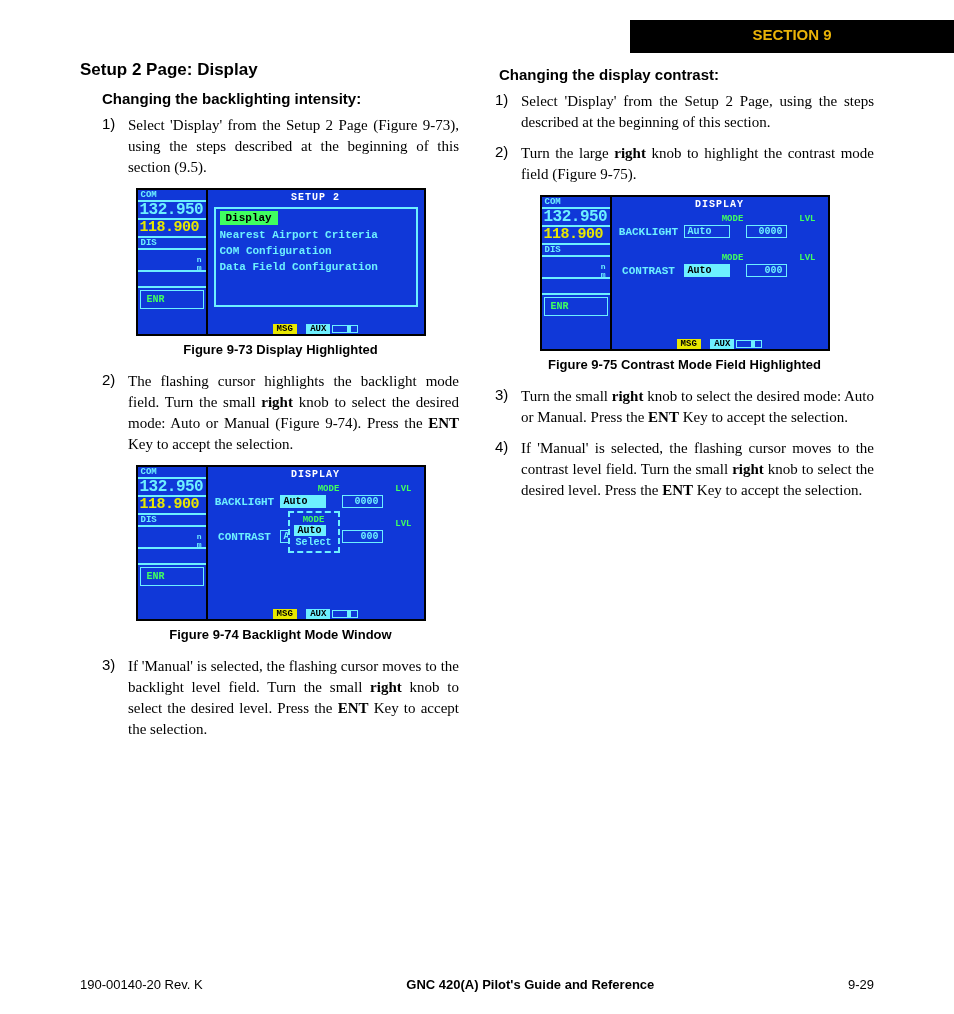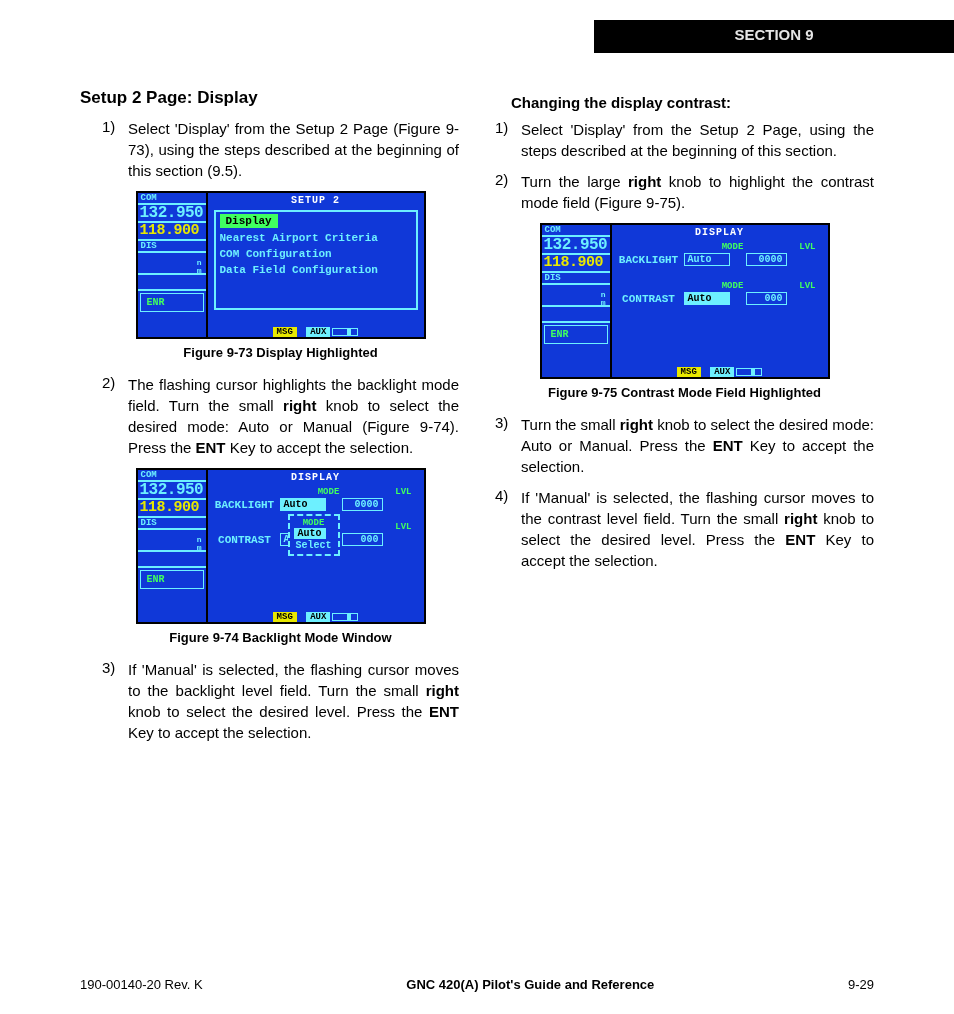--- a/index.html
+++ b/index.html
@@ -10,41 +10,41 @@
     background: #fff;
     width: 954px;
     height: 1014px;
     position: relative;
     padding: 0 80px;
   }
   .section-banner {
     position: absolute;
     top: 20px;
     right: 0;
-    width: 360px;
+    width: 324px;
     background: #000;
-    color: #e5e5e5;
+    color: #eab308;
     font-weight: bold;
     text-align: center;
     padding: 6px 0 8px 0;
     font-size: 15px;
     line-height: 1.25;
   }
   .columns {
     display: flex;
     gap: 36px;
-    padding-top: 88px;
+    padding-top: 60px;
   }
   .col { flex: 1; }
   h2.h2 { font-size: 17px; font-weight: 700; margin-bottom: 10px; }
   h3.h3 { font-size: 15px; font-weight: 700; margin: 6px 0 8px 22px; }
   ol.steps { list-style: none; padding-left: 22px; }
   ol.steps > li { display: flex; margin-bottom: 10px; }
   ol.steps > li .num { width: 26px; flex-shrink: 0; }
-  ol.steps > li .txt { flex: 1; text-align: justify; line-height: 1.4; }
+  ol.steps > li .txt { flex: 1; text-align: justify; line-height: 1.4; font-family: Liberation Serif, serif; }
   .txt b { font-weight: 700; }
   .fig-wrap { margin: 8px 0 6px 22px; }
   .fig-caption { font-size: 13px; font-weight: 700; text-align: center; margin: 6px 0 14px 0; }
 
   
   .device {
     width: 290px;
     border: 2px solid #000;
     display: flex;
     font-family: "Courier New", monospace;
@@ -121,20 +121,21 @@
 <body>
 
 <div class="section-banner">
   <div>SECTION 9</div>
 </div>
 
 <div class="columns">
 
   <div class="col">
     <h2 class="h2">Setup 2 Page: Display</h2>
+    <h3 class="h3">Changing the backlighting intensity:</h3>
 
     <ol class="steps">
       <li>
         <span class="num">1)</span>
         <span class="txt">Select 'Display' from the Setup 2 Page (Figure 9-73), using the steps described at the beginning of this section (9.5).</span>
       </li>
     </ol>
 
     <div class="fig-wrap">
       <div class="device" style="height:148px;">
@@ -226,21 +227,21 @@
 
     <ol class="steps">
       <li>
         <span class="num">3)</span>
         <span class="txt">If 'Manual' is selected, the flashing cursor moves to the backlight level field.  Turn the small <b>right</b> knob to select the desired level.  Press the <b>ENT</b> Key to accept the selection.</span>
       </li>
     </ol>
   </div>
 
   <div class="col">
-    <h3 class="h3" style="margin-left:16px;">Changing the display contrast:</h3>
+    <h3 class="h3" style="margin-left:4px;">Changing the display contrast:</h3>
 
     <ol class="steps" style="padding-left:0;">
       <li>
         <span class="num">1)</span>
         <span class="txt">Select 'Display' from the Setup 2 Page, using the steps described at the beginning of this section.</span>
       </li>
       <li>
         <span class="num">2)</span>
         <span class="txt">Turn the large <b>right</b> knob to highlight the contrast mode field (Figure 9-75).</span>
       </li>

